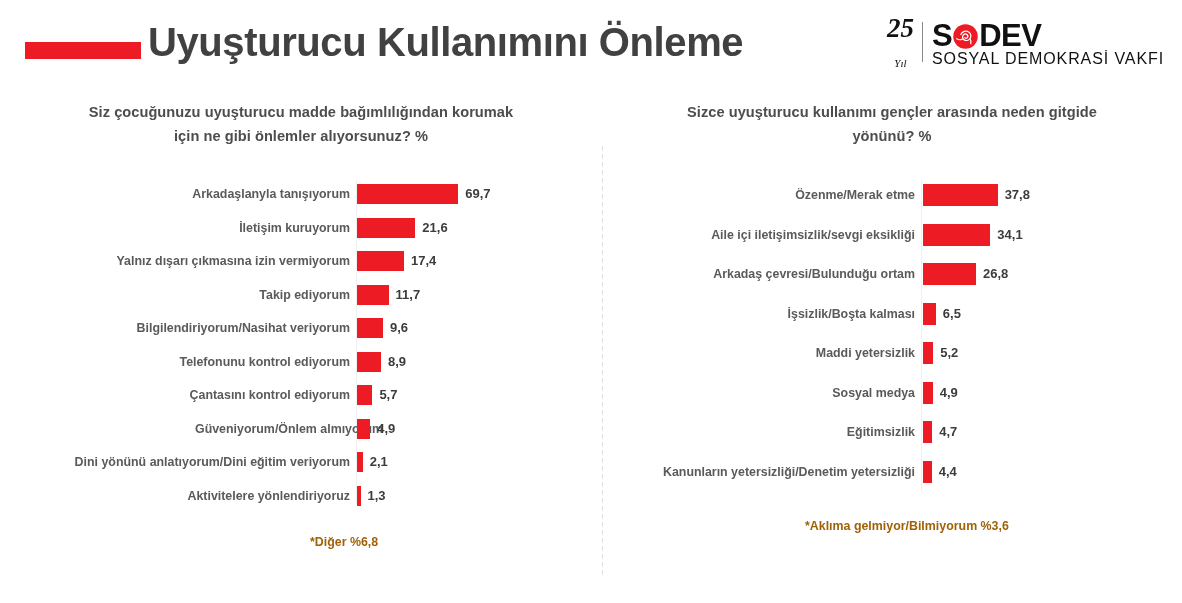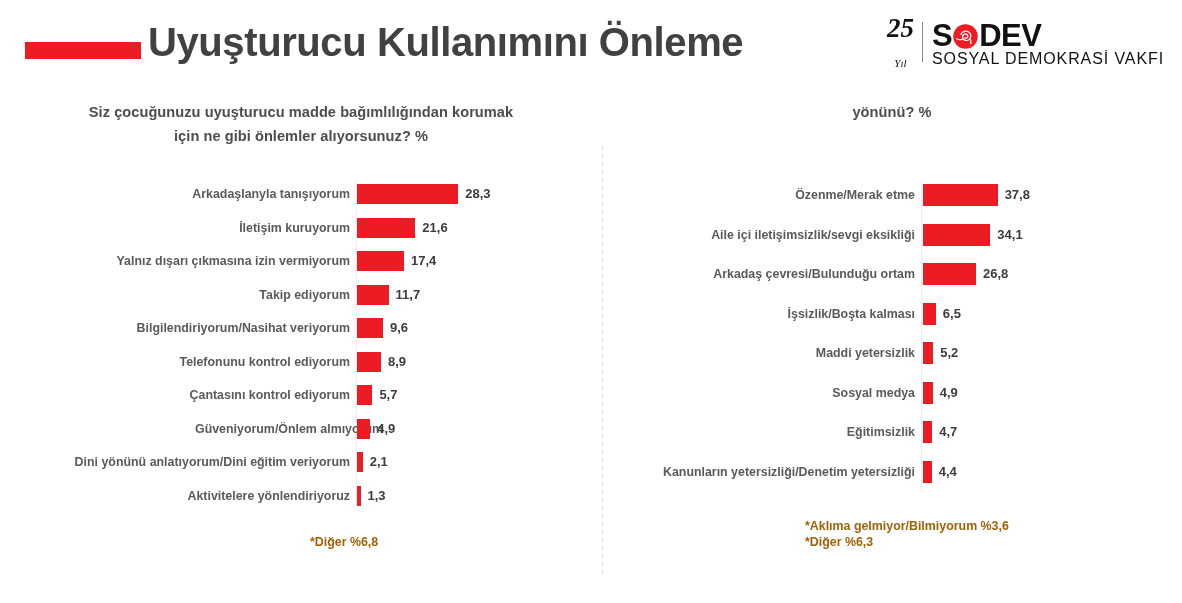--- a/index.html
+++ b/index.html
@@ -249,21 +249,21 @@
     <span class="l1">Siz çocuğunuzu  uyuşturucu  madde bağımlılığından  korumak</span>
     <span class="l2">için ne gibi önlemler alıyorsunuz?  %</span>
   </div>
 
   <div class="chart" id="chart-left">
     <div class="axis-line"></div>
     <div id="chart-left-rows">
         <div class="bar-row" style="top: 4px; height: 20px;">
           <div class="bar-label" style="top: 3px;">Arkadaşlanyla tanışıyorum</div>
           <div class="bar" style="width: 101.25px; height: 20px; top: 0px; background: rgb(237, 28, 36);"></div>
-          <div class="bar-value" style="left: 465.25px; top: 3px;">28,3</div>
+          <div class="bar-value" style="left: 465.25px; top: 3px;">69,7</div>
         </div>
         <div class="bar-row" style="top: 37.5px; height: 20px;">
           <div class="bar-label" style="top: 3px;">İletişim kuruyorum</div>
           <div class="bar" style="width: 58.32px; height: 20px; top: 0px; background: rgb(237, 28, 36);"></div>
           <div class="bar-value" style="left: 422.32px; top: 3px;">21,6</div>
         </div>
         <div class="bar-row" style="top: 71px; height: 20px;">
           <div class="bar-label" style="top: 3px;">Yalnız dışarı çıkmasına izin vermiyorum</div>
           <div class="bar" style="width: 46.98px; height: 20px; top: 0px; background: rgb(237, 28, 36);"></div>
           <div class="bar-value" style="left: 410.98px; top: 3px;">17,4</div>
@@ -305,20 +305,21 @@
         </div>
       </div>
   </div>
 
   <div class="footnote" id="footnote-left">*Diğer %6,8</div>
 </div>
 
 <div class="panel" id="panel-right">
 
   <div class="panel-title">
+    <span class="l1">Sizce uyuşturucu  kullanımı  gençler arasında  neden gitgide</span>
     <span class="l2">yönünü?  %</span>
   </div>
 
   <div class="chart" id="chart-right">
     <div class="axis-line"></div>
     <div id="chart-right-rows">
         <div class="bar-row" style="top: 4px; height: 22px;">
           <div class="bar-label" style="top: 4px;">Özenme/Merak etme</div>
           <div class="bar" style="width: 74.655px; height: 22px; top: 0px; background: rgb(237, 28, 36);"></div>
           <div class="bar-value" style="left: 402.655px; top: 4px;">37,8</div>
@@ -356,15 +357,14 @@
         <div class="bar-row" style="top: 280.5px; height: 22px;">
           <div class="bar-label" style="top: 4px;">Kanunların yetersizliği/Denetim yetersizliği</div>
           <div class="bar" style="width: 8.69px; height: 22px; top: 0px; background: rgb(237, 28, 36);"></div>
           <div class="bar-value" style="left: 336.69px; top: 4px;">4,4</div>
         </div>
       </div>
   </div>
 
   <div class="footnote" id="footnote-right">
     <div>*Aklıma gelmiyor/Bilmiyorum %3,6</div>
-    <div>*Diğer %6,3</div>
   </div>
 </div>
 
 </body></html>

